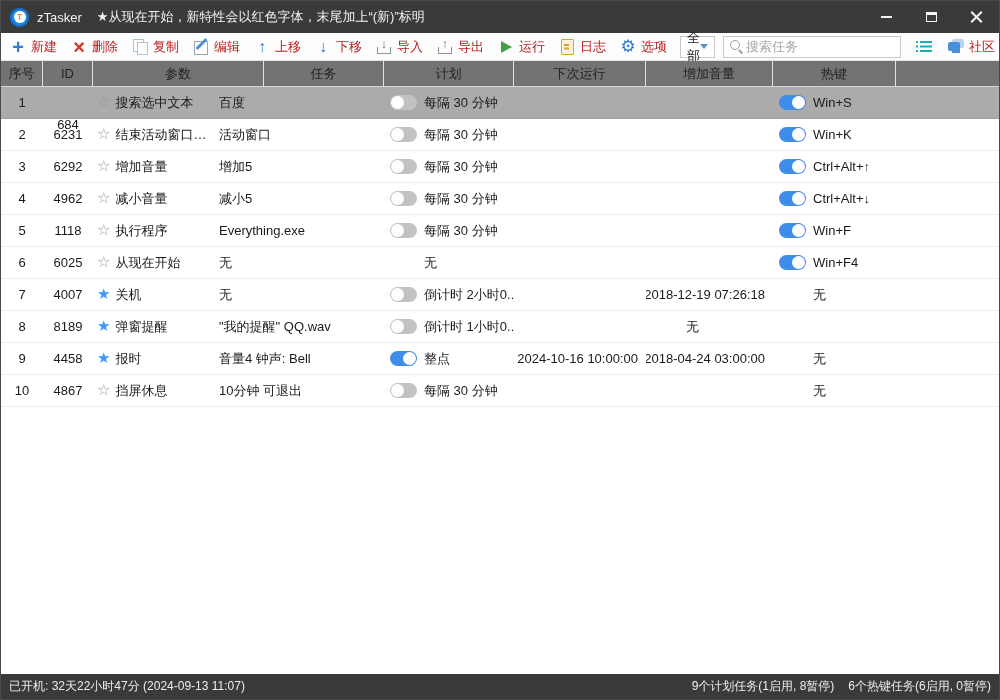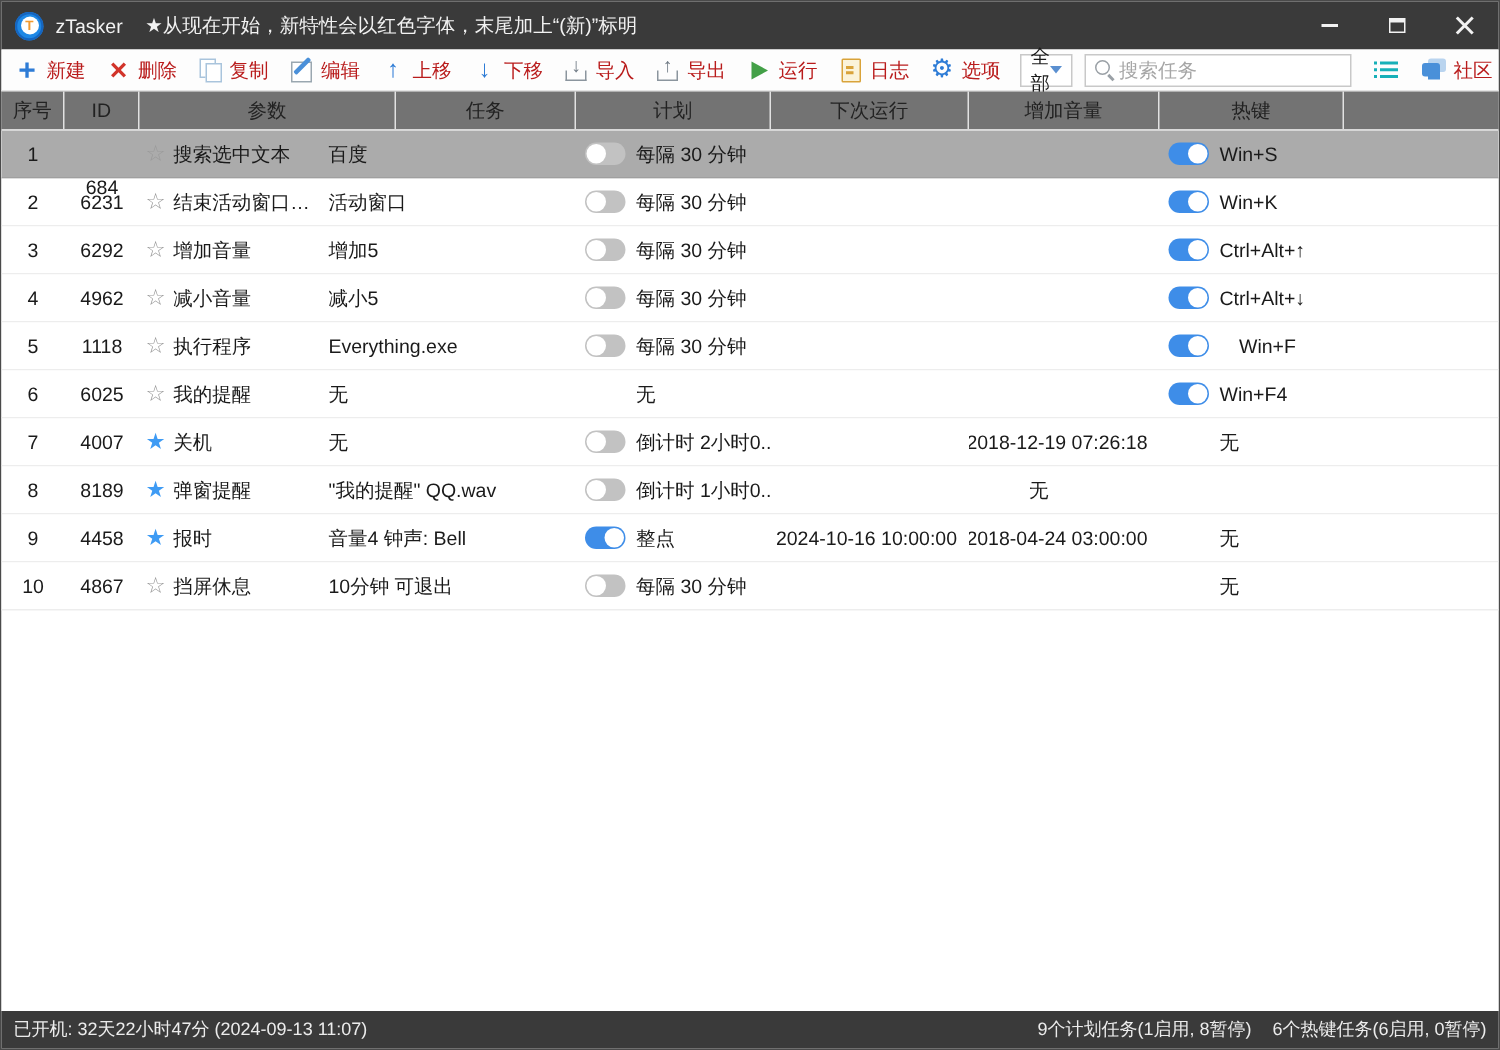--- a/index.html
+++ b/index.html
@@ -297,34 +297,34 @@
         </div>
         <div class="cell c-pad" style="width: 171px;">Everything.exe</div>
         <div class="cell c-pad" style="width: 130px;">
           <span class="toggle off">
             <span class="knob"></span>
           </span>
           <span>每隔 30 分钟</span>
         </div>
         <div class="cell c-right" style="width: 132px;"></div>
         <div class="cell c-right" style="width: 127px;"></div>
-        <div class="cell c-pad" style="width: 123px; gap: 13px;">
+        <div class="cell c-pad" style="width: 123px;">
           <span class="toggle on">
             <span class="knob"></span>
           </span>
           <span>Win+F</span>
         </div>
         <div class="cell c-fill"></div>
       </div>
       <div class="trow">
         <div class="cell c-center" style="width: 42px;">6</div>
         <div class="cell c-center" style="width: 50px; text-align: right;">6025</div>
         <div class="cell" style="width: 120px;">
           <span class="star off">☆</span>
-          <span class="task-text">我的提醒</span>
+          <span class="task-text">从现在开始</span>
         </div>
         <div class="cell c-pad" style="width: 171px;">无</div>
         <div class="cell c-pad" style="width: 130px;">
           <span class="toggle none"></span>
           <span>无</span>
         </div>
         <div class="cell c-right" style="width: 132px;"></div>
         <div class="cell c-right" style="width: 127px;"></div>
         <div class="cell c-pad" style="width: 123px;">
           <span class="toggle on">

